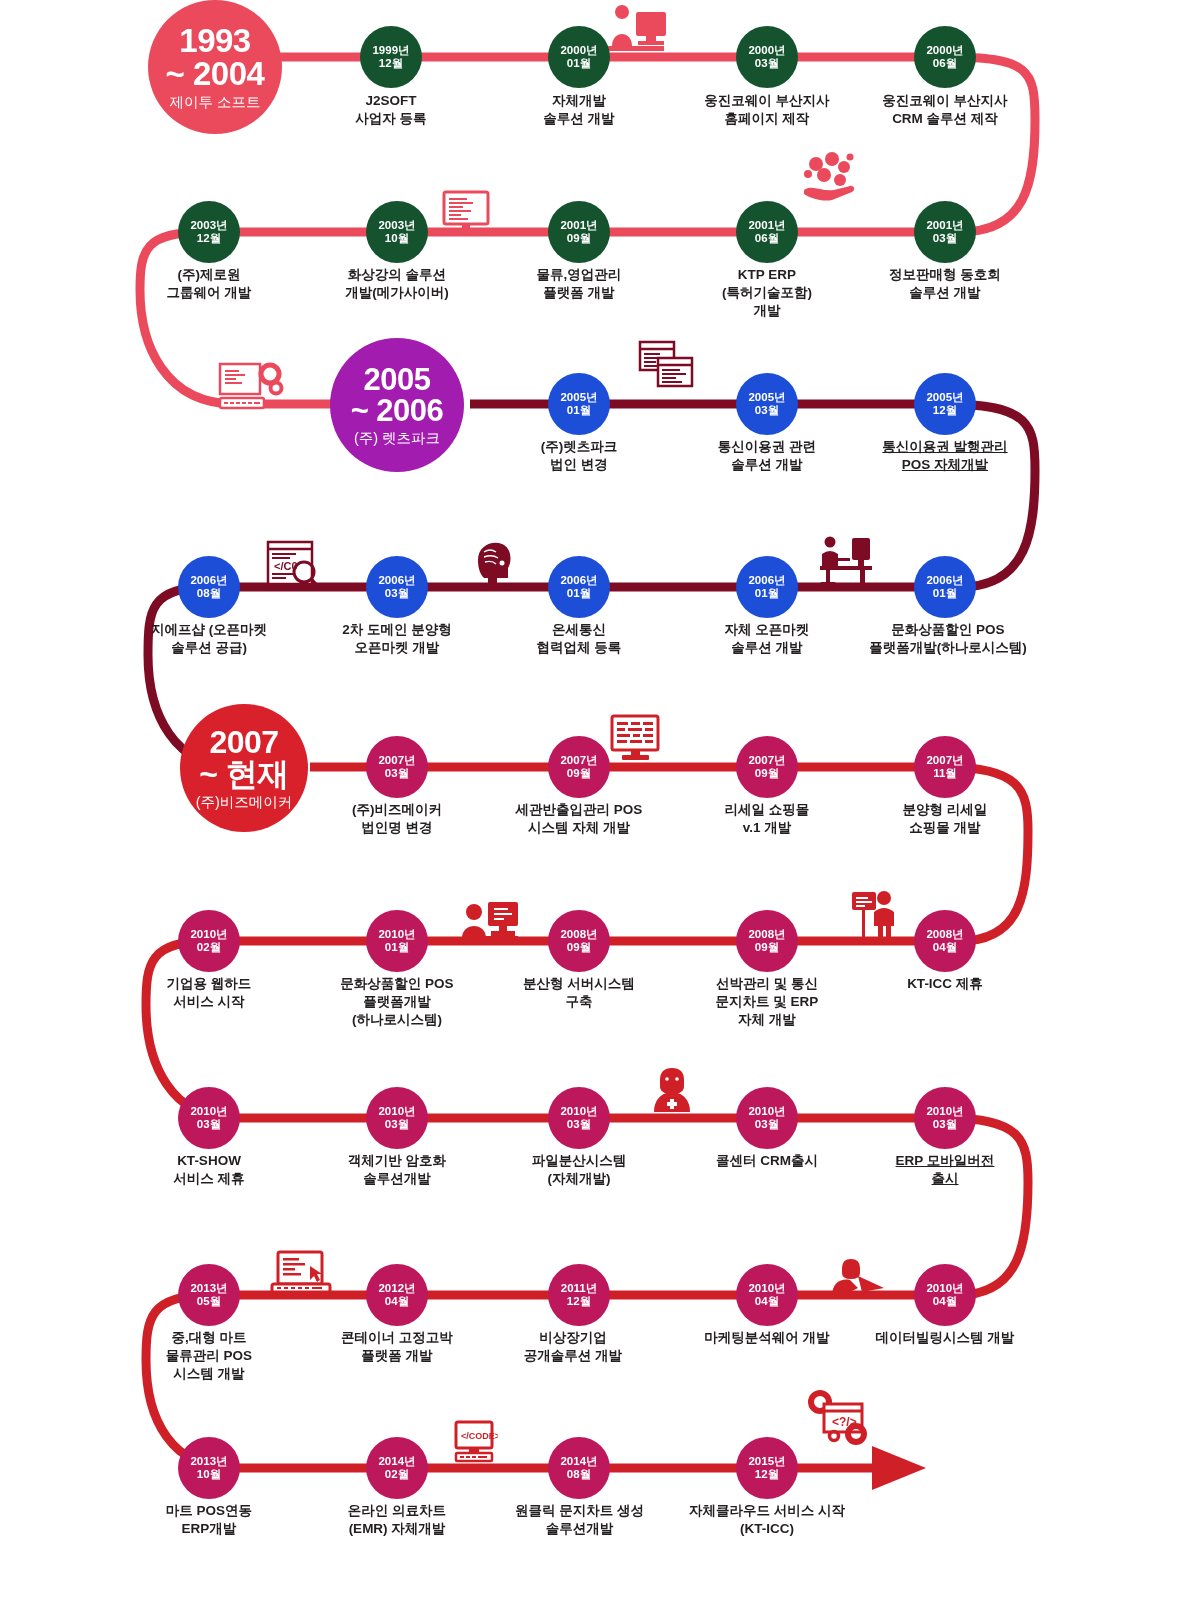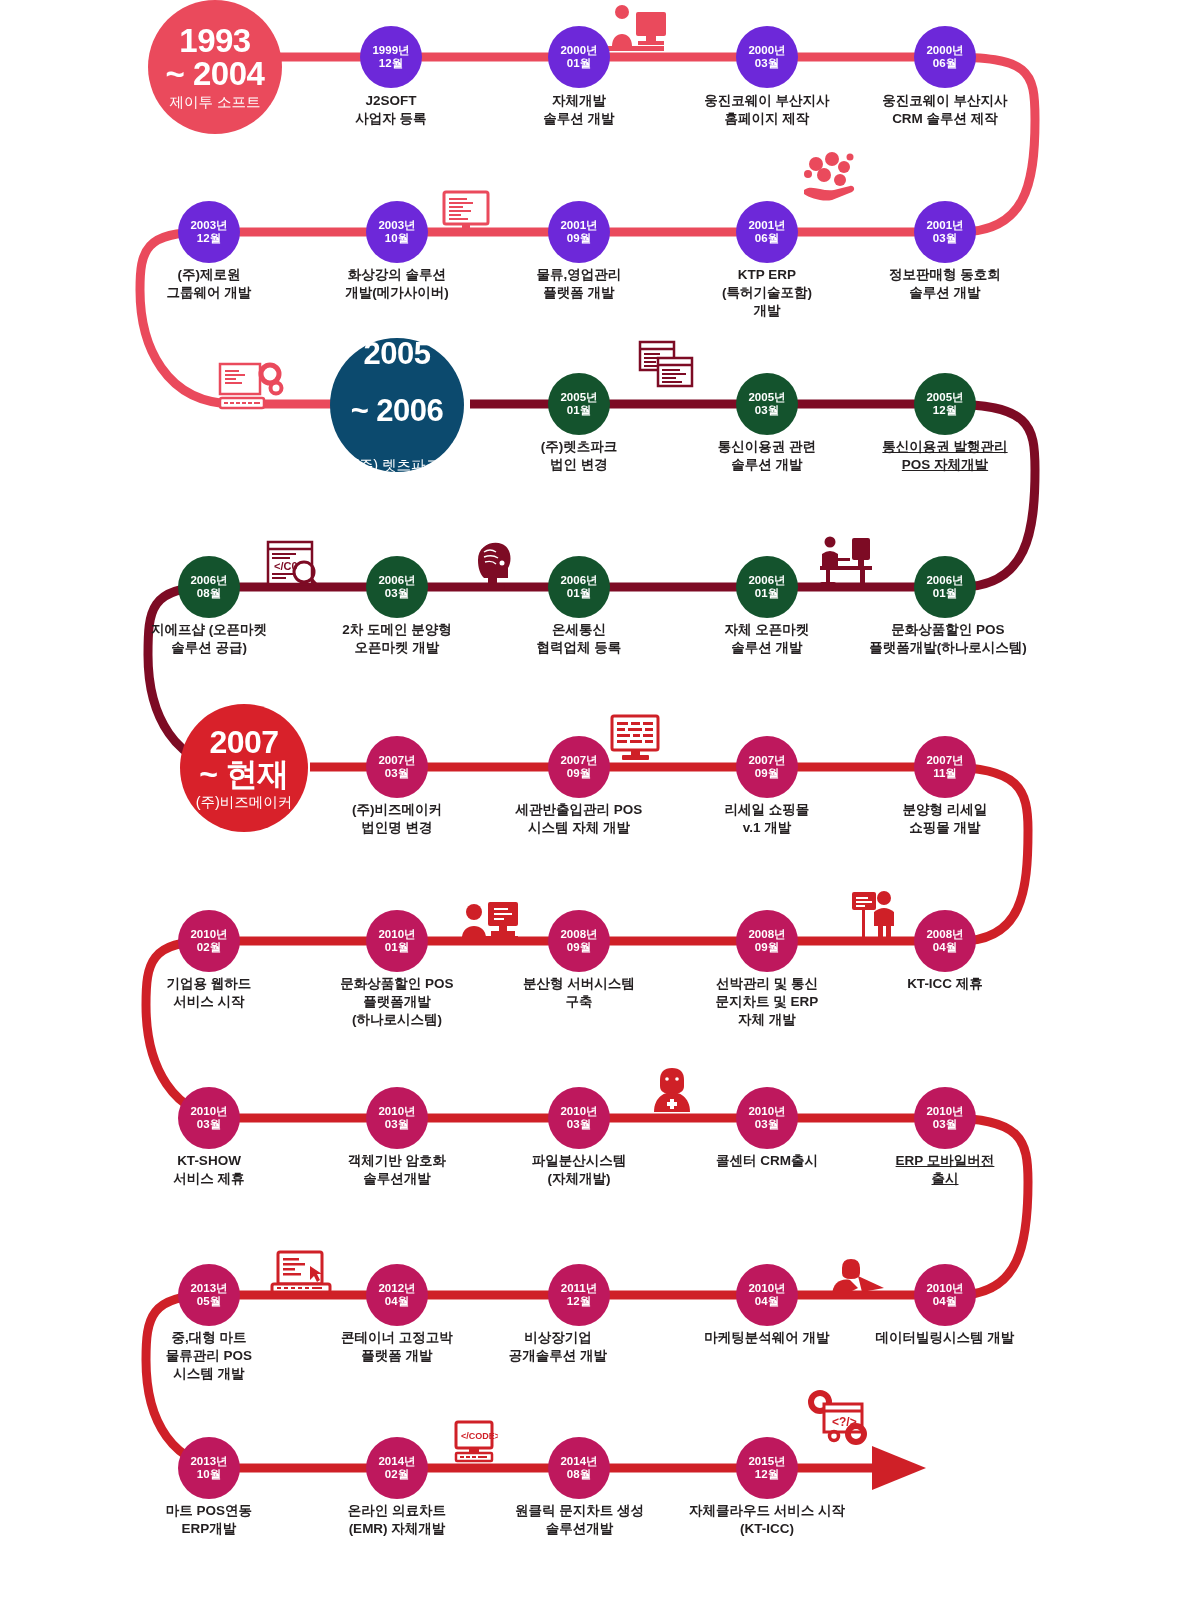--- a/index.html
+++ b/index.html
@@ -38,41 +38,41 @@
   .era .era-range {
     font-weight: bold;
     line-height: 1.0;
     letter-spacing: -0.5px;
   }
   .era .era-sub {
     margin-top: 5px;
     line-height: 1.0;
   }
   .era-a { background: #ea4a5c; }
-  .era-b { background: #0c4a6e; justify-content: space-between; }
+  .era-b { background: #a21caf; }
   .era-c { background: #d8212a; }
 
   
   .node {
     position: absolute;
     width: 62px; height: 62px;
     border-radius: 50%;
     display: flex;
     flex-direction: column;
     align-items: center;
     justify-content: center;
     color: #ffffff;
     font-size: 11.5px;
     font-weight: bold;
     line-height: 1.15;
     text-align: center;
     z-index: 6;
   }
-  .node.c1 { background: #6d28d9; }
-  .node.c2 { background: #14532d; }
+  .node.c1 { background: #14532d; }
+  .node.c2 { background: #1d4ed8; }
   .node.c3 { background: #be185d; }
   .node span { display: block; pointer-events: none; }
 
   
   .caption {
     position: absolute;
     width: 200px;
     text-align: center;
     font-size: 13.5px;
     line-height: 1.35;
@@ -596,21 +596,21 @@
     <span>2012년</span>
     <span>04월</span>
   </div>
   <div class="caption" style="left:297px; top:1329px;">콘테이너 고정고박
 플랫폼 개발</div>
 
   <div class="node c3" style="left:548px; top:1264px;">
     <span>2011년</span>
     <span>12월</span>
   </div>
-  <div class="caption" style="left:458px; top:1329px;text-align:center;">비상장기업
+  <div class="caption" style="left:473px; top:1329px;text-align:center;">비상장기업
 공개솔루션 개발</div>
 
   <div class="node c3" style="left:736px; top:1264px;">
     <span>2010년</span>
     <span>04월</span>
   </div>
   <div class="caption" style="left:657px; top:1329px; width:220px;">마케팅분석웨어 개발</div>
 
   <div class="node c3" style="left:914px; top:1264px;">
     <span>2010년</span>

